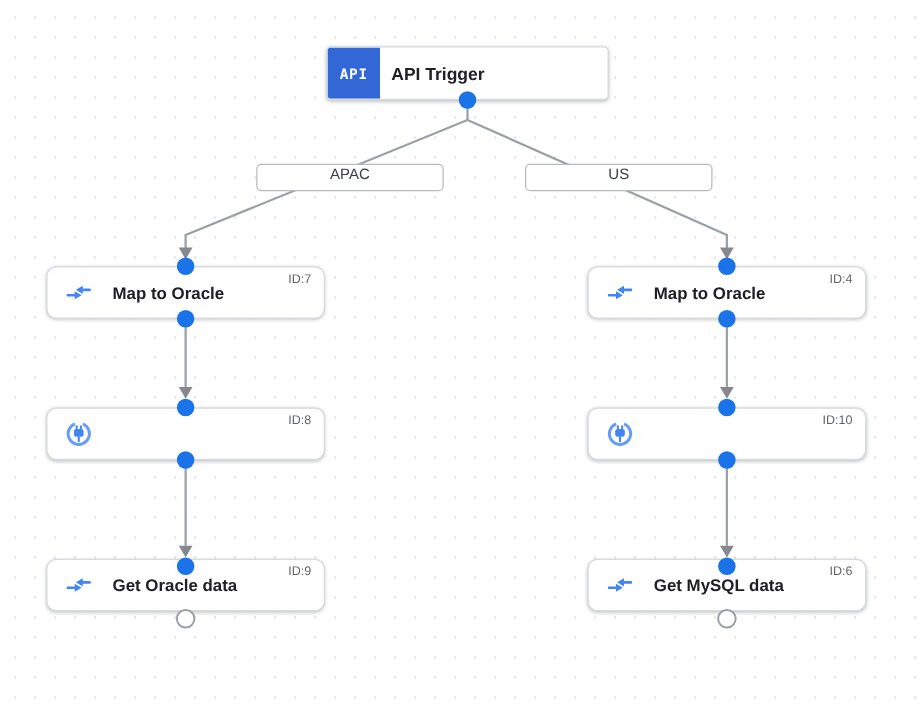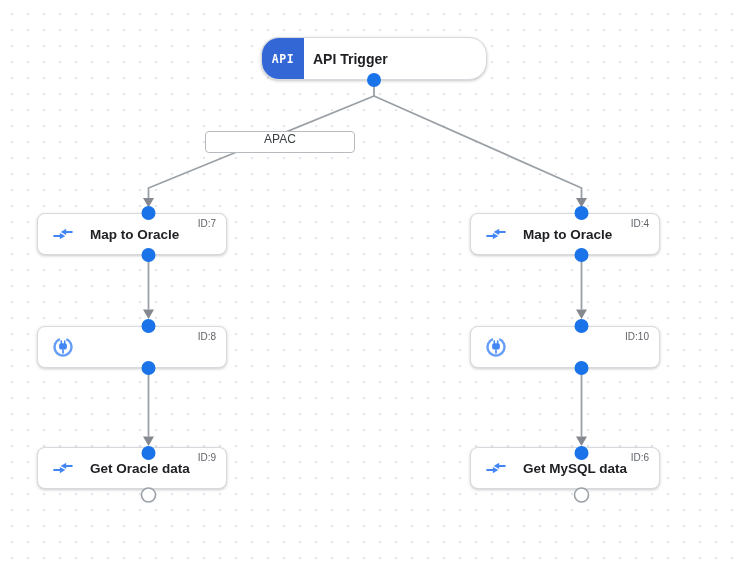--- a/index.html
+++ b/index.html
@@ -11,21 +11,21 @@
     font-family:"Liberation Sans",sans-serif;
   }
   svg.layer{position:absolute;left:0;top:0;width:735px;height:569px;pointer-events:none;}
   .edge-line{fill:none;stroke:var(--edge-gray,#9aa0a6);stroke-width:1.8px;}
   .arrowhead{fill:var(--arrow-gray,#85898f);}
   .port{fill:var(--accent-blue,#1a73e8);pointer-events:auto;}
   .port-open{fill:#ffffff;stroke:var(--edge-gray,#9aa0a6);stroke-width:1.6px;pointer-events:auto;}
 
   .trigger-node{
     position:absolute;left:261px;top:37px;width:226px;height:43px;
-    background:#fff;border:1px solid var(--node-border,#d6d9dd);border-radius:18px;
+    background:#fff;border:1px solid var(--node-border,#d6d9dd);border-radius:4px;
     box-shadow:0 1px 3px rgba(60,64,67,.3);
     display:flex;align-items:stretch;box-sizing:border-box;overflow:hidden;cursor:pointer;
   }
   .api-badge{
     width:42px;flex:0 0 42px;background:var(--api-blue,#3367d6);
     display:flex;align-items:center;justify-content:center;
   }
   .api-badge span{
     color:#fff;font-family:"DejaVu Sans Mono",monospace;font-size:11.5px;font-weight:bold;letter-spacing:.5px;
   }
@@ -35,21 +35,21 @@
   }
 
   .edge-label{
     position:absolute;width:150px;height:22px;box-sizing:border-box;
     background:#fff;border:1px solid #b7bbc0;border-radius:4px;
     display:flex;justify-content:center;
     font-size:12px;color:#3c4043;cursor:pointer;
   }
 
   .task-node{
-    position:absolute;width:190px;height:42px;box-sizing:border-box;
+    position:absolute;width:223px;height:42px;box-sizing:border-box;
     background:#fff;border:1px solid var(--node-border,#d6d9dd);border-radius:8px;
     box-shadow:0 1px 3px rgba(60,64,67,.28);
     display:flex;align-items:center;cursor:pointer;text-align:center;
   }
   .task-node .ico{margin-left:14px;width:22px;height:22px;flex:0 0 22px;display:flex;}
   .task-label{margin-left:16px;font-size:13.5px;font-weight:bold;color:var(--text-dark,#202124);white-space:nowrap;}
   .task-id{position:absolute;top:4px;right:10px;font-size:10px;color:var(--text-gray,#5f6368);}
 
   .col-l{left:37px;} .col-r{left:470px;}
   .row-1{top:213px;} .row-2{top:326px;} .row-3{top:447px;}
@@ -79,20 +79,23 @@
 
   <div class="trigger-node">
     <div class="api-badge">
       <span>API</span>
     </div>
     <div class="trigger-label">API Trigger</div>
   </div>
 
   <div class="edge-label" style="left:205px;top:131px;">
     <span>APAC</span>
+  </div>
+  <div class="edge-label" style="left:420px;top:131px;">
+    <span>US</span>
   </div>
 
   <div class="task-node col-l row-1">
     <span class="ico">
       <svg viewBox="0 0 24 24" width="22" height="22">
         <g style="fill:var(--icon-blue,#4285f4)">
           <rect x="1.5" y="13.2" width="7.5" height="2.2" rx="0.5"></rect>
             <polygon points="8.5,10.8 14.5,14.3 8.5,17.8"></polygon>
           <rect x="15" y="8.6" width="7.5" height="2.2" rx="0.5"></rect>
             <polygon points="15.5,6.2 9.5,9.7 15.5,13.2"></polygon>

